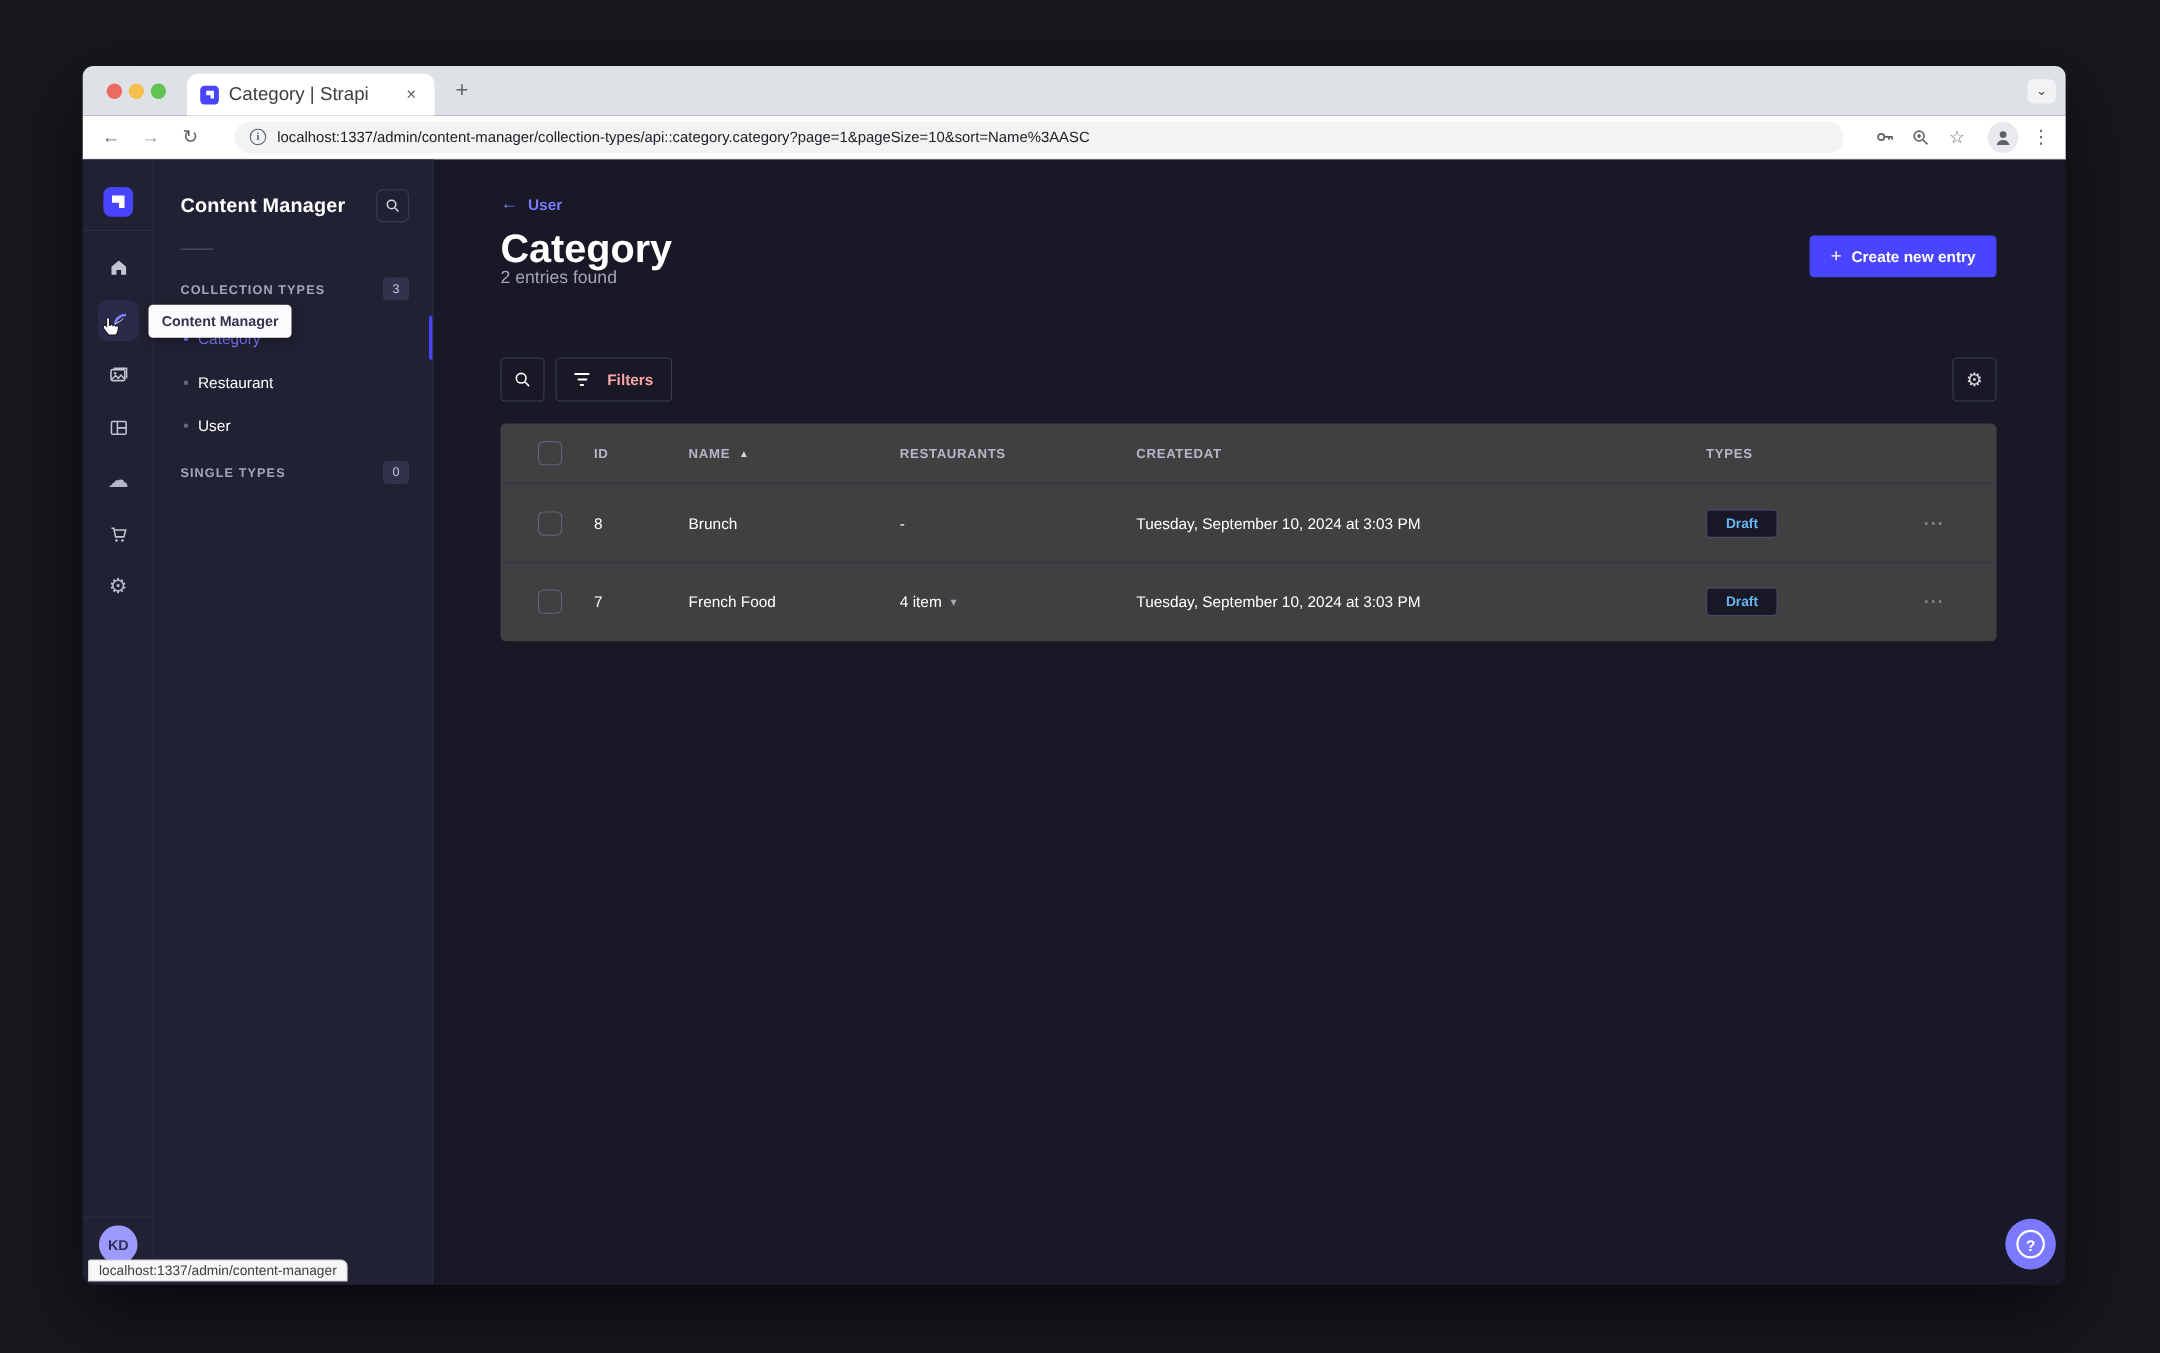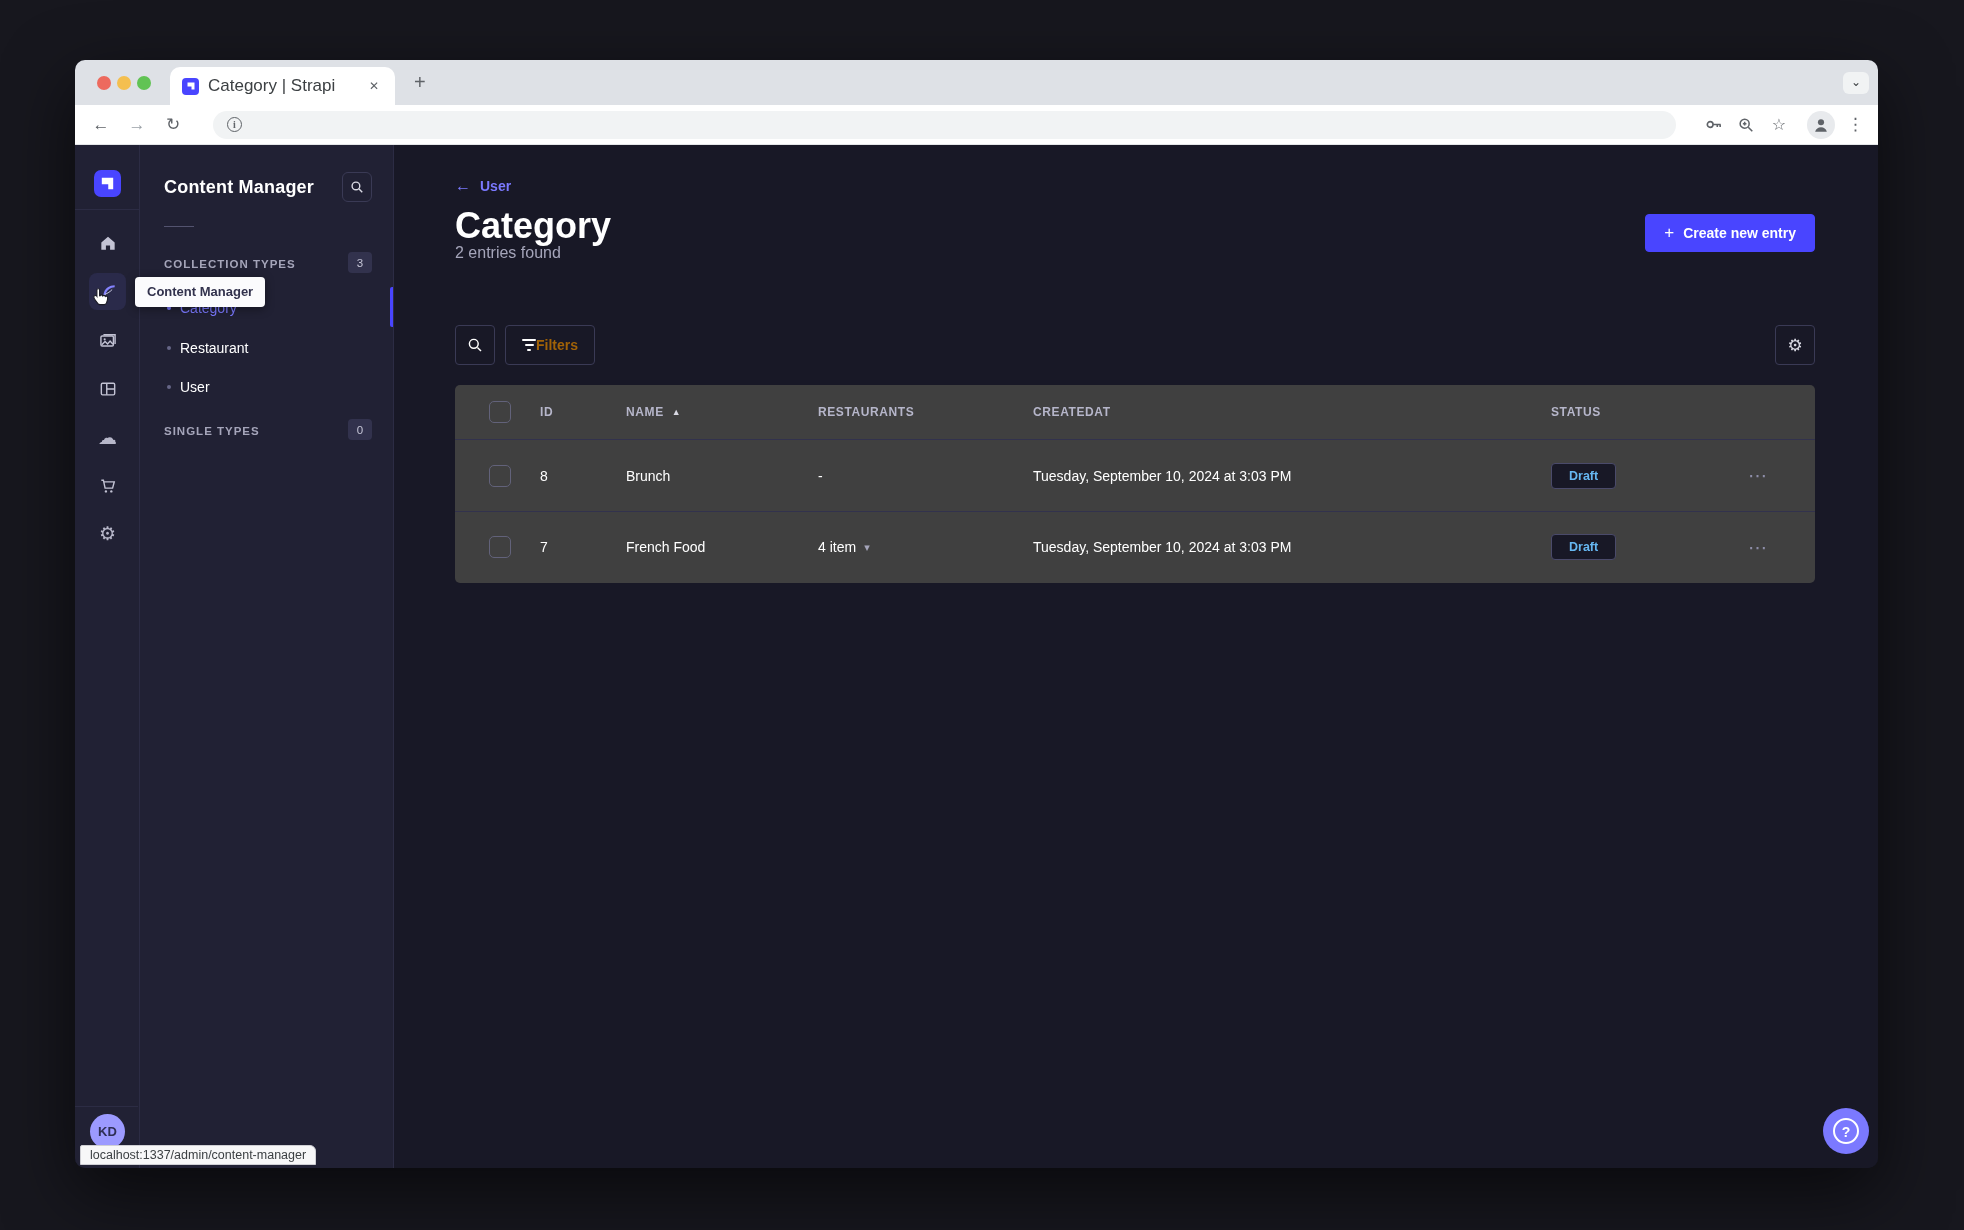--- a/index.html
+++ b/index.html
@@ -83,21 +83,21 @@
   .subtitle { position:absolute; left:61px; top:99px; font-size:16px; color:#a5a5ba; }
   .create-btn { position:absolute; right:63px; top:69px; height:38px; padding:0 18px; background:#4945ff;
                 border:1px solid #4945ff; border-radius:4px; color:#ffffff; font-size:14px; font-weight:600;
                 display:flex; align-items:center; gap:9px; }
   .create-plus { font-size:17px; font-weight:normal; }
   .sq-btn { position:absolute; width:40px; height:40px; border:1px solid #3a3a55; border-radius:4px;
             display:flex; align-items:center; justify-content:center; background:transparent; }
   .search-btn { left:61px; top:180px; }
   .gear-btn { right:63px; top:180px; color:#d9d9e3; }
   .filters-btn { position:absolute; left:111px; top:180px; height:40px; border:1px solid #3a3a55; border-radius:4px;
-                 display:flex; align-items:center; gap:0; padding:0 16px; color:#a16207; font-size:14px; font-weight:600; }
+                 display:flex; align-items:center; gap:16px; padding:0 16px; color:#fca5a5; font-size:14px; font-weight:600; }
   .filter-ic { display:flex; flex-direction:column; align-items:center; gap:3px; }
   .filter-ic i { display:block; height:2px; background:#ffffff; border-radius:1px; }
   .filter-ic i:nth-child(1){ width:14px; } .filter-ic i:nth-child(2){ width:9px; } .filter-ic i:nth-child(3){ width:4px; }
 
   
   .card { position:absolute; left:61px; right:63px; top:240px; height:198px; background:#404040; border-radius:5px; }
   .grid-row { display:grid; grid-template-columns:22px 115px 192px 215px 518px 184px 46px;
               align-items:center; padding:0 34px; }
   .thead { height:55px; border-bottom:1px solid #32324d; }
   .th { font-size:12px; font-weight:bold; letter-spacing:.6px; color:#b6b6ca; }
@@ -150,20 +150,21 @@
       <span class="newtab">+</span>
       <span class="strip-chevron">⌄</span>
     </div>
 
     <div class="toolbar">
       <span class="nav-ic">←</span>
       <span class="nav-ic fwd">→</span>
       <span class="nav-ic">↻</span>
       <div class="urlpill">
         <span class="info-ic">i</span>
+        <span class="url-text">localhost:1337/admin/content-manager/collection-types/api::category.category?page=1&amp;pageSize=10&amp;sort=Name%3AASC</span>
       </div>
       <div class="tb-right">
         <span class="tb-ic">
           <svg width="19" height="19" viewBox="0 0 20 20" fill="none" stroke="#5f6368" stroke-width="1.7">
             <circle cx="6.5" cy="10" r="3"></circle>
               <path d="M9.5 10h8M14 10v2.6M17 10v2.6"></path>
           </svg>
         </span>
         <span class="tb-ic">
           <svg width="18" height="18" viewBox="0 0 20 20" fill="none" stroke="#5f6368" stroke-width="1.7">
@@ -306,21 +307,21 @@
         <div class="card">
           <div class="grid-row thead">
             <span class="cb"></span>
             <span class="th idc">ID</span>
             <span class="th th-name">
               <span>NAME</span>
               <span class="sort-ic">▲</span>
             </span>
             <span class="th">RESTAURANTS</span>
             <span class="th">CREATEDAT</span>
-            <span class="th">STATUS</span>
+            <span class="th">TYPES</span>
             <span class="th"></span>
           </div>
 
           <div class="grid-row trow">
             <span class="cb"></span>
             <span class="cell idc">8</span>
             <span class="cell">Brunch</span>
             <span class="cell">-</span>
             <span class="cell">Tuesday, September 10, 2024 at 3:03 PM</span>
             <span class="cell">

